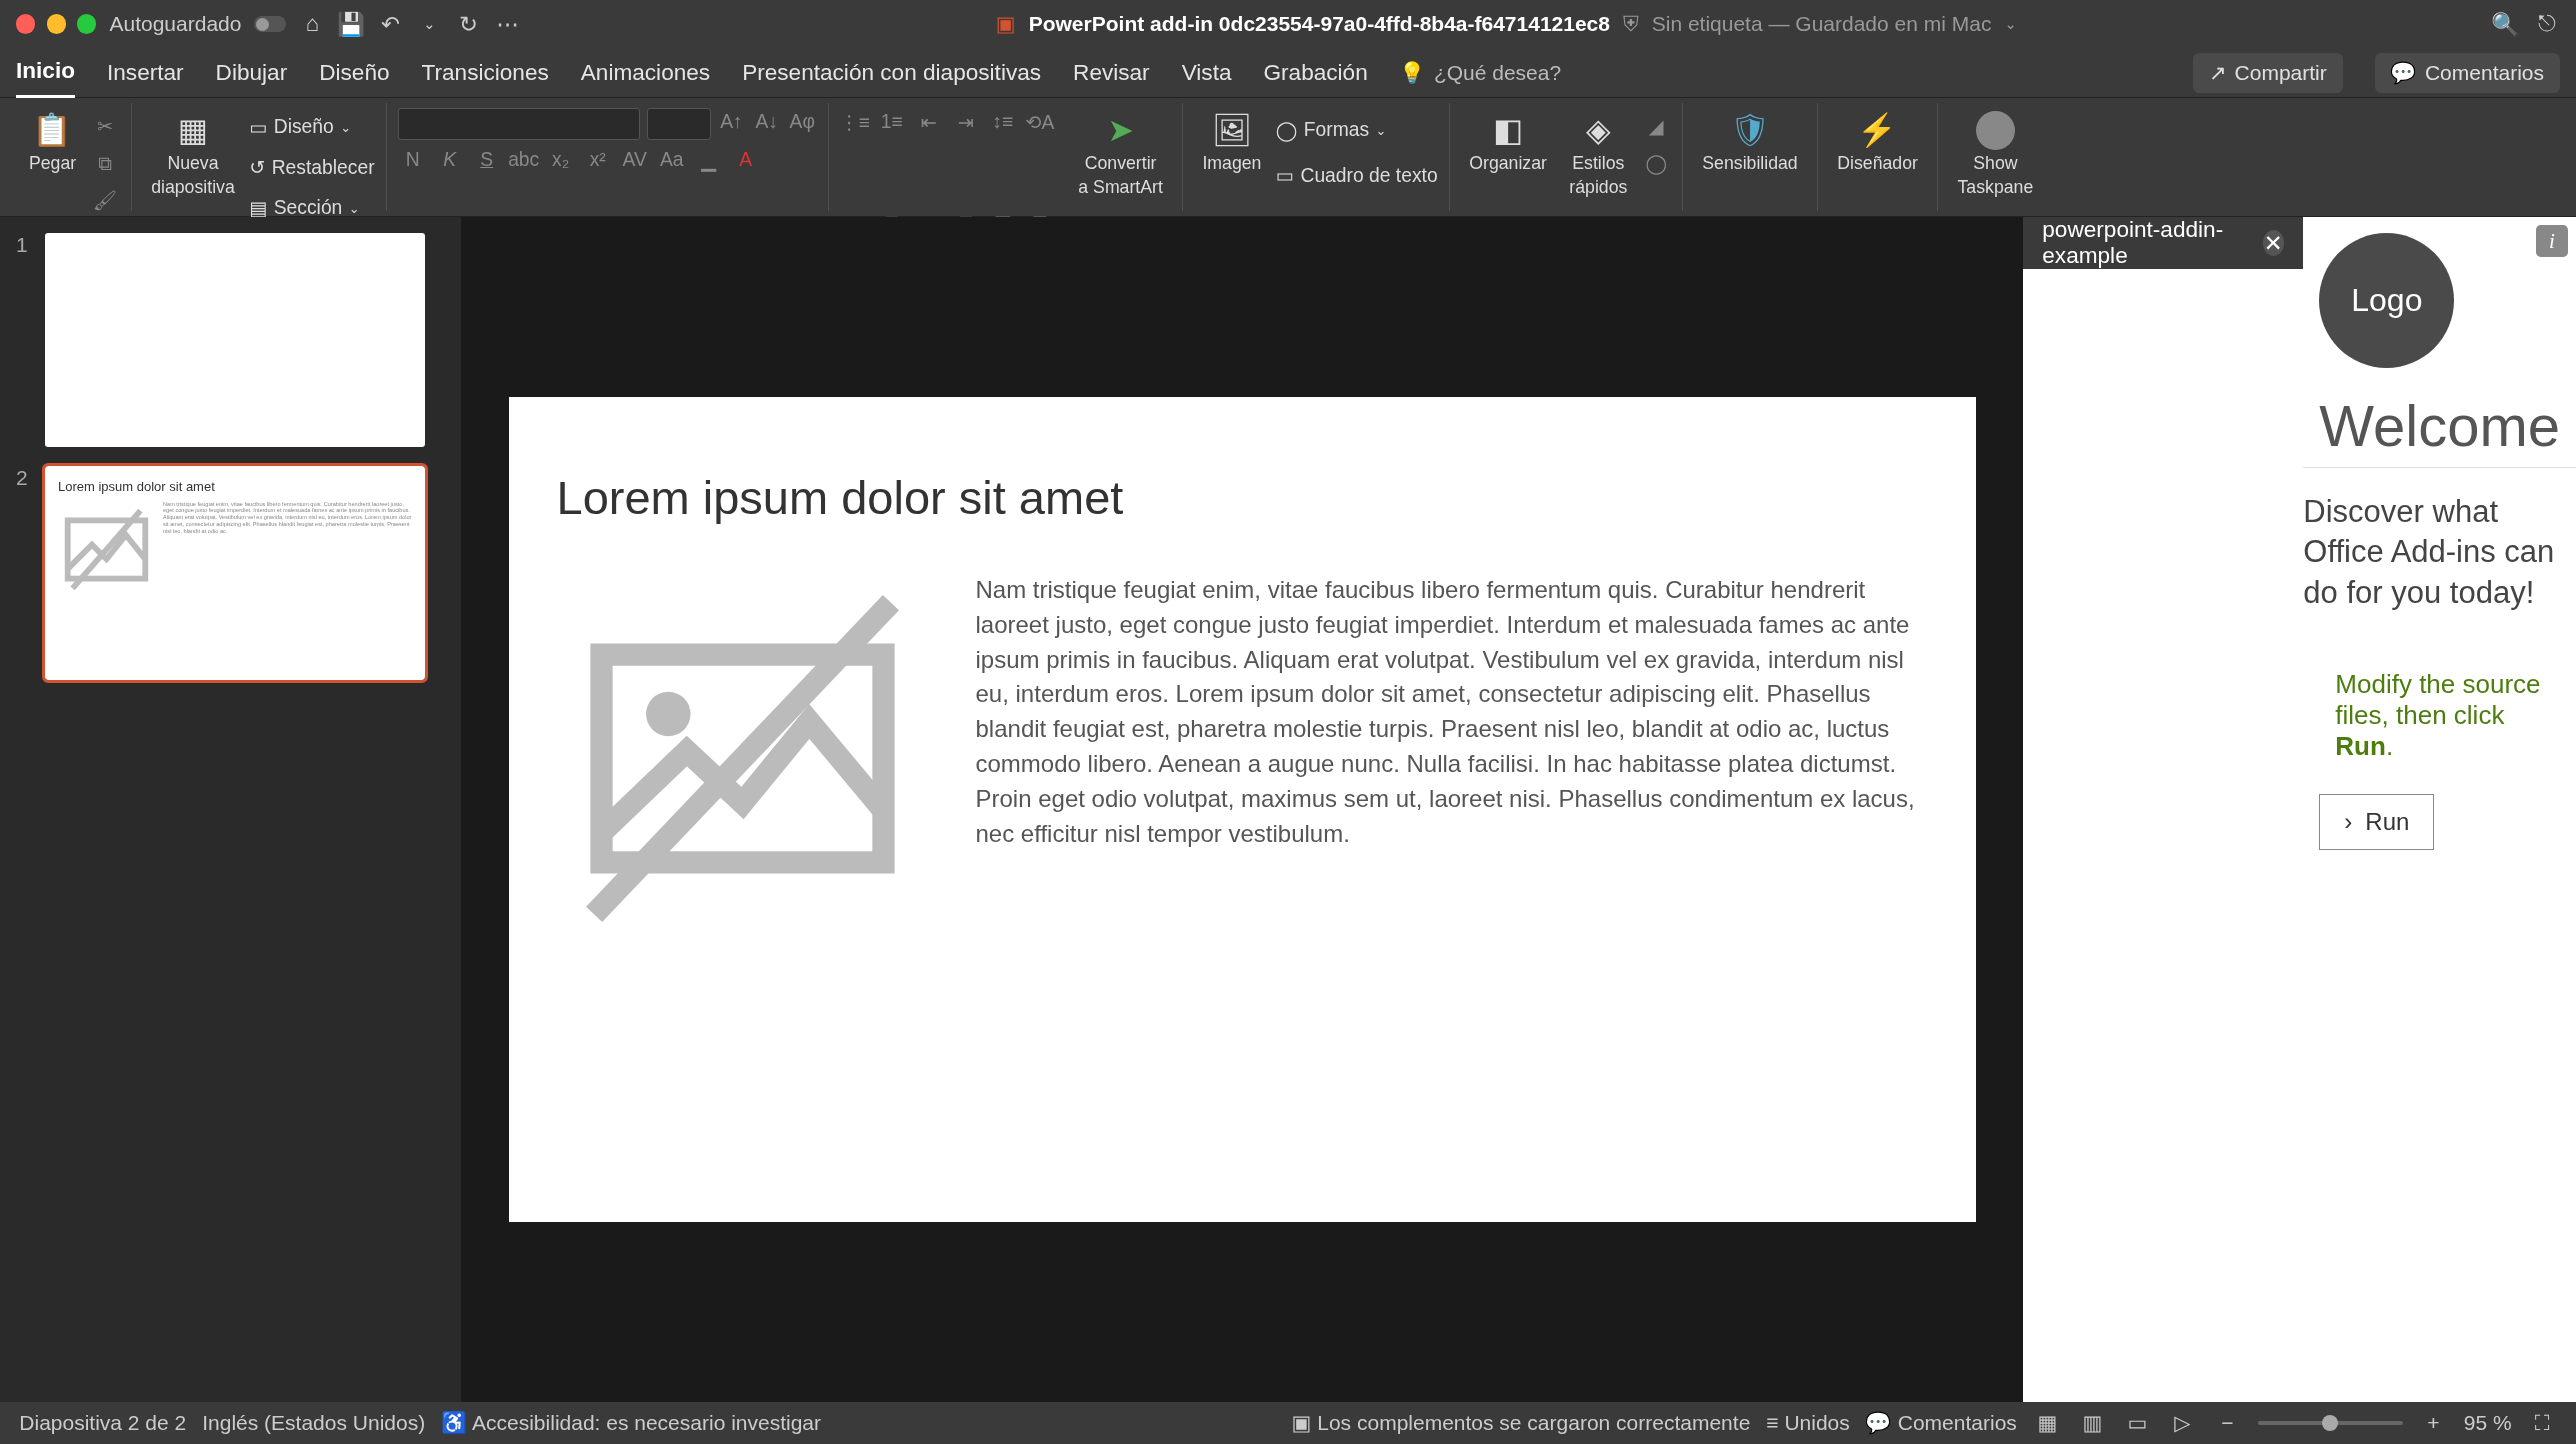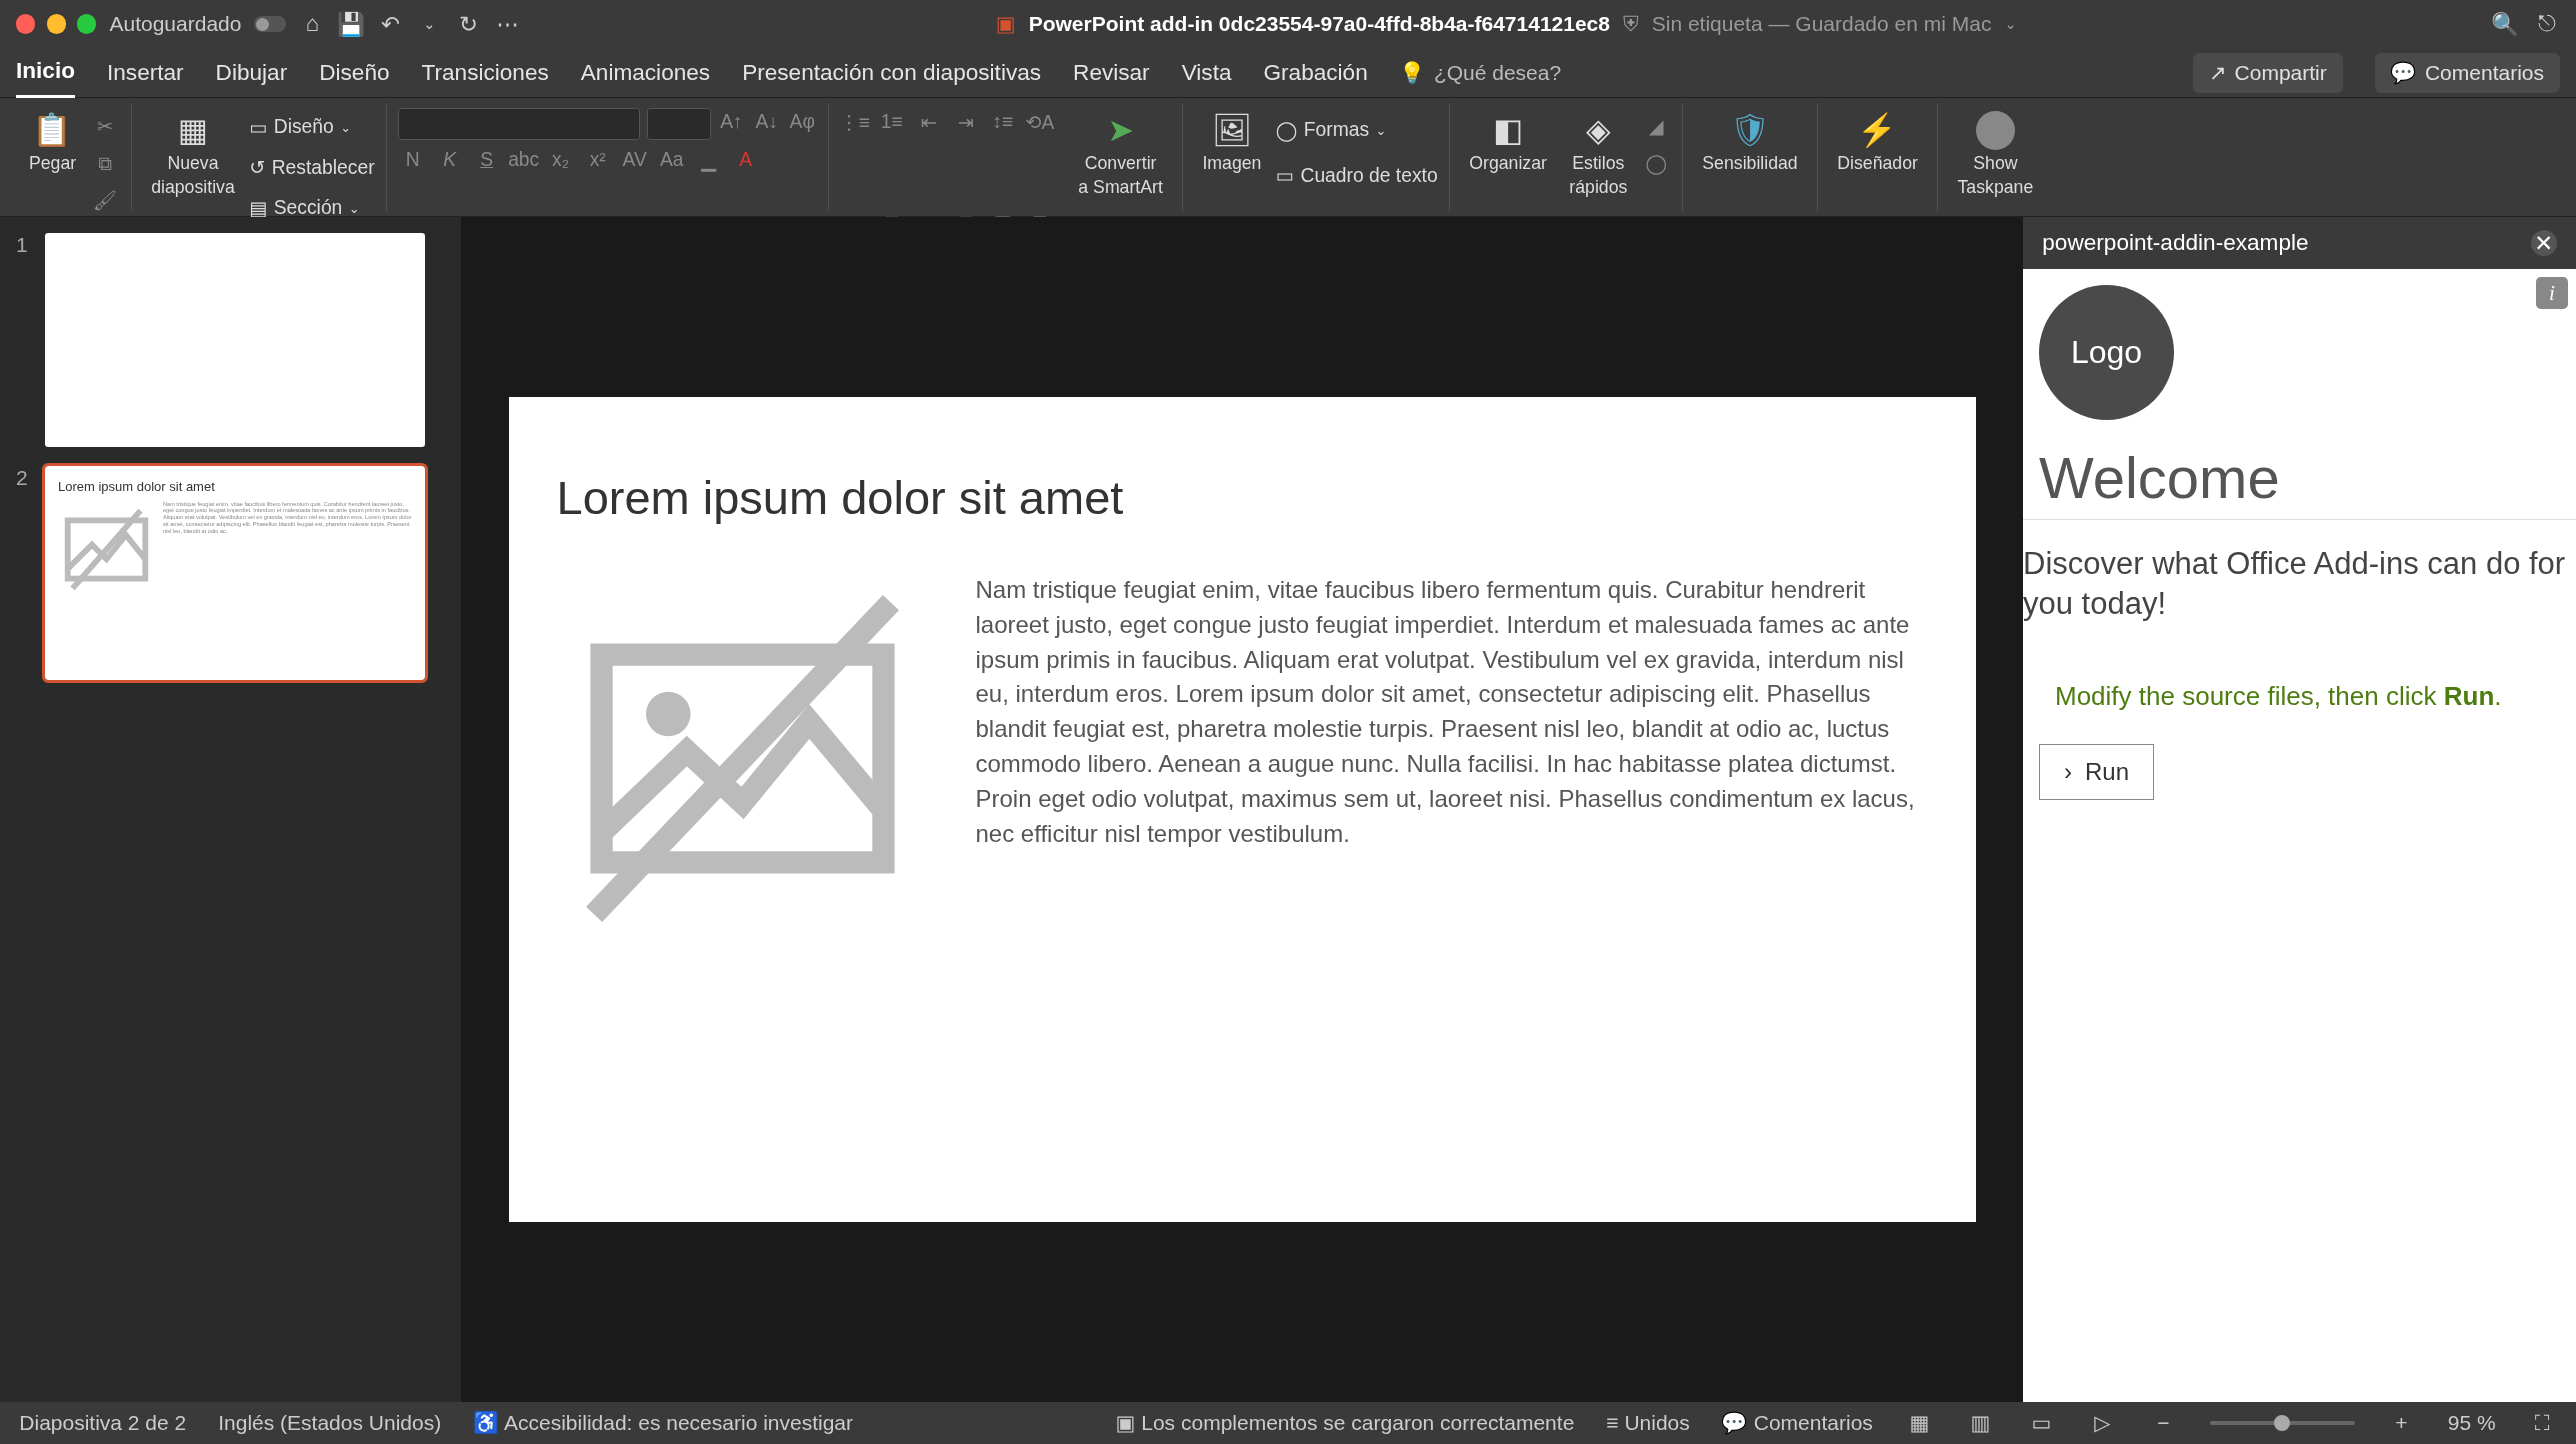--- a/index.html
+++ b/index.html
@@ -39,33 +39,33 @@
 .thumb-num{color:#aaa;font-size:21px;width:16px}
 .thumb{width:380px;height:214px;background:#fff;border-radius:3.2px;position:relative}
 .thumb.sel{outline:3.2px solid #d35230}
 .thumb-content{position:absolute;inset:0;padding:13px;font-size:8px;color:#333}
 .canvas-area{flex:1;background:#1a1a1a;display:flex;align-items:center;justify-content:center;overflow:auto}
 .slide{width:1467px;height:825px;background:#fff;color:#333;padding:73px 48px;position:relative}
 .slide-title{font-size:47px;font-weight:300;color:#333;margin-bottom:48px}
 .slide-body{display:flex;gap:48px}
 .img-ph{width:371px;height:371px;display:flex;align-items:center;justify-content:center}
 .slide-text{flex:1;font-size:24px;line-height:1.45;color:#555}
-.taskpane{width:553px;background:#fff;display:flex;flex-direction:column}
+.taskpane{width:553px;background:#fff;display:flex;flex-direction:row}
 .tp-header{height:52px;background:#3a3a3a;display:flex;align-items:center;padding:0 19.3px;color:#fff;font-size:22.6px;justify-content:space-between}
 .tp-close{width:26px;height:26px;border-radius:50%;background:#555;display:flex;align-items:center;justify-content:center}
 .tp-body{flex:1;padding:0;color:#333;position:relative}
 .tp-info{position:absolute;right:8px;top:8px;width:32px;height:32px;background:#888;border-radius:4.8px;display:flex;align-items:center;justify-content:center;color:#fff;font-style:italic;font-family:serif}
 .logo-circle{width:135px;height:135px;border-radius:50%;background:#4a4a4a;display:flex;align-items:center;justify-content:center;color:#fff;font-size:32px;margin:16px}
 .tp-welcome{font-size:58px;font-weight:300;padding:8px 16px;border-bottom:0.8px solid #ddd;color:#555}
 .tp-sub{font-size:31px;padding:24px 0;color:#444;line-height:1.3}
 .tp-list{padding:0 16px 0 56px;font-size:24px;color:#444}
 .tp-list li{margin-bottom:4.8px}
 .tp-run-text{padding:32px 32px;font-size:26px;color:#4d7c0f}
 .tp-run-btn{margin:0 16px;border:1.6px solid #888;padding:13px 24px;display:inline-flex;align-items:center;gap:13px;font-size:24px;color:#333;background:#fff}
-.statusbar{height:42px;background:#3a3a3a;display:flex;align-items:center;padding:0 19.3px;gap:32px;color:#ccc;font-size:21px}
+.statusbar{height:42px;background:#3a3a3a;display:flex;align-items:center;padding:0 19.3px;gap:16px;color:#ccc;font-size:21px}
 .sb-spacer{flex:1}
 .sb-icon{width:29px;height:29px;display:flex;align-items:center;justify-content:center}
 .zoom-slider{width:145px;height:4.8px;background:#666;border-radius:2.4px;position:relative}
 .zoom-slider::after{content:"";position:absolute;left:44%;top:-5.6px;width:16px;height:16px;border-radius:50%;background:#aaa}
 svg{display:block}
 </style>
 </head>
 <body>
 
 <div class="titlebar">

